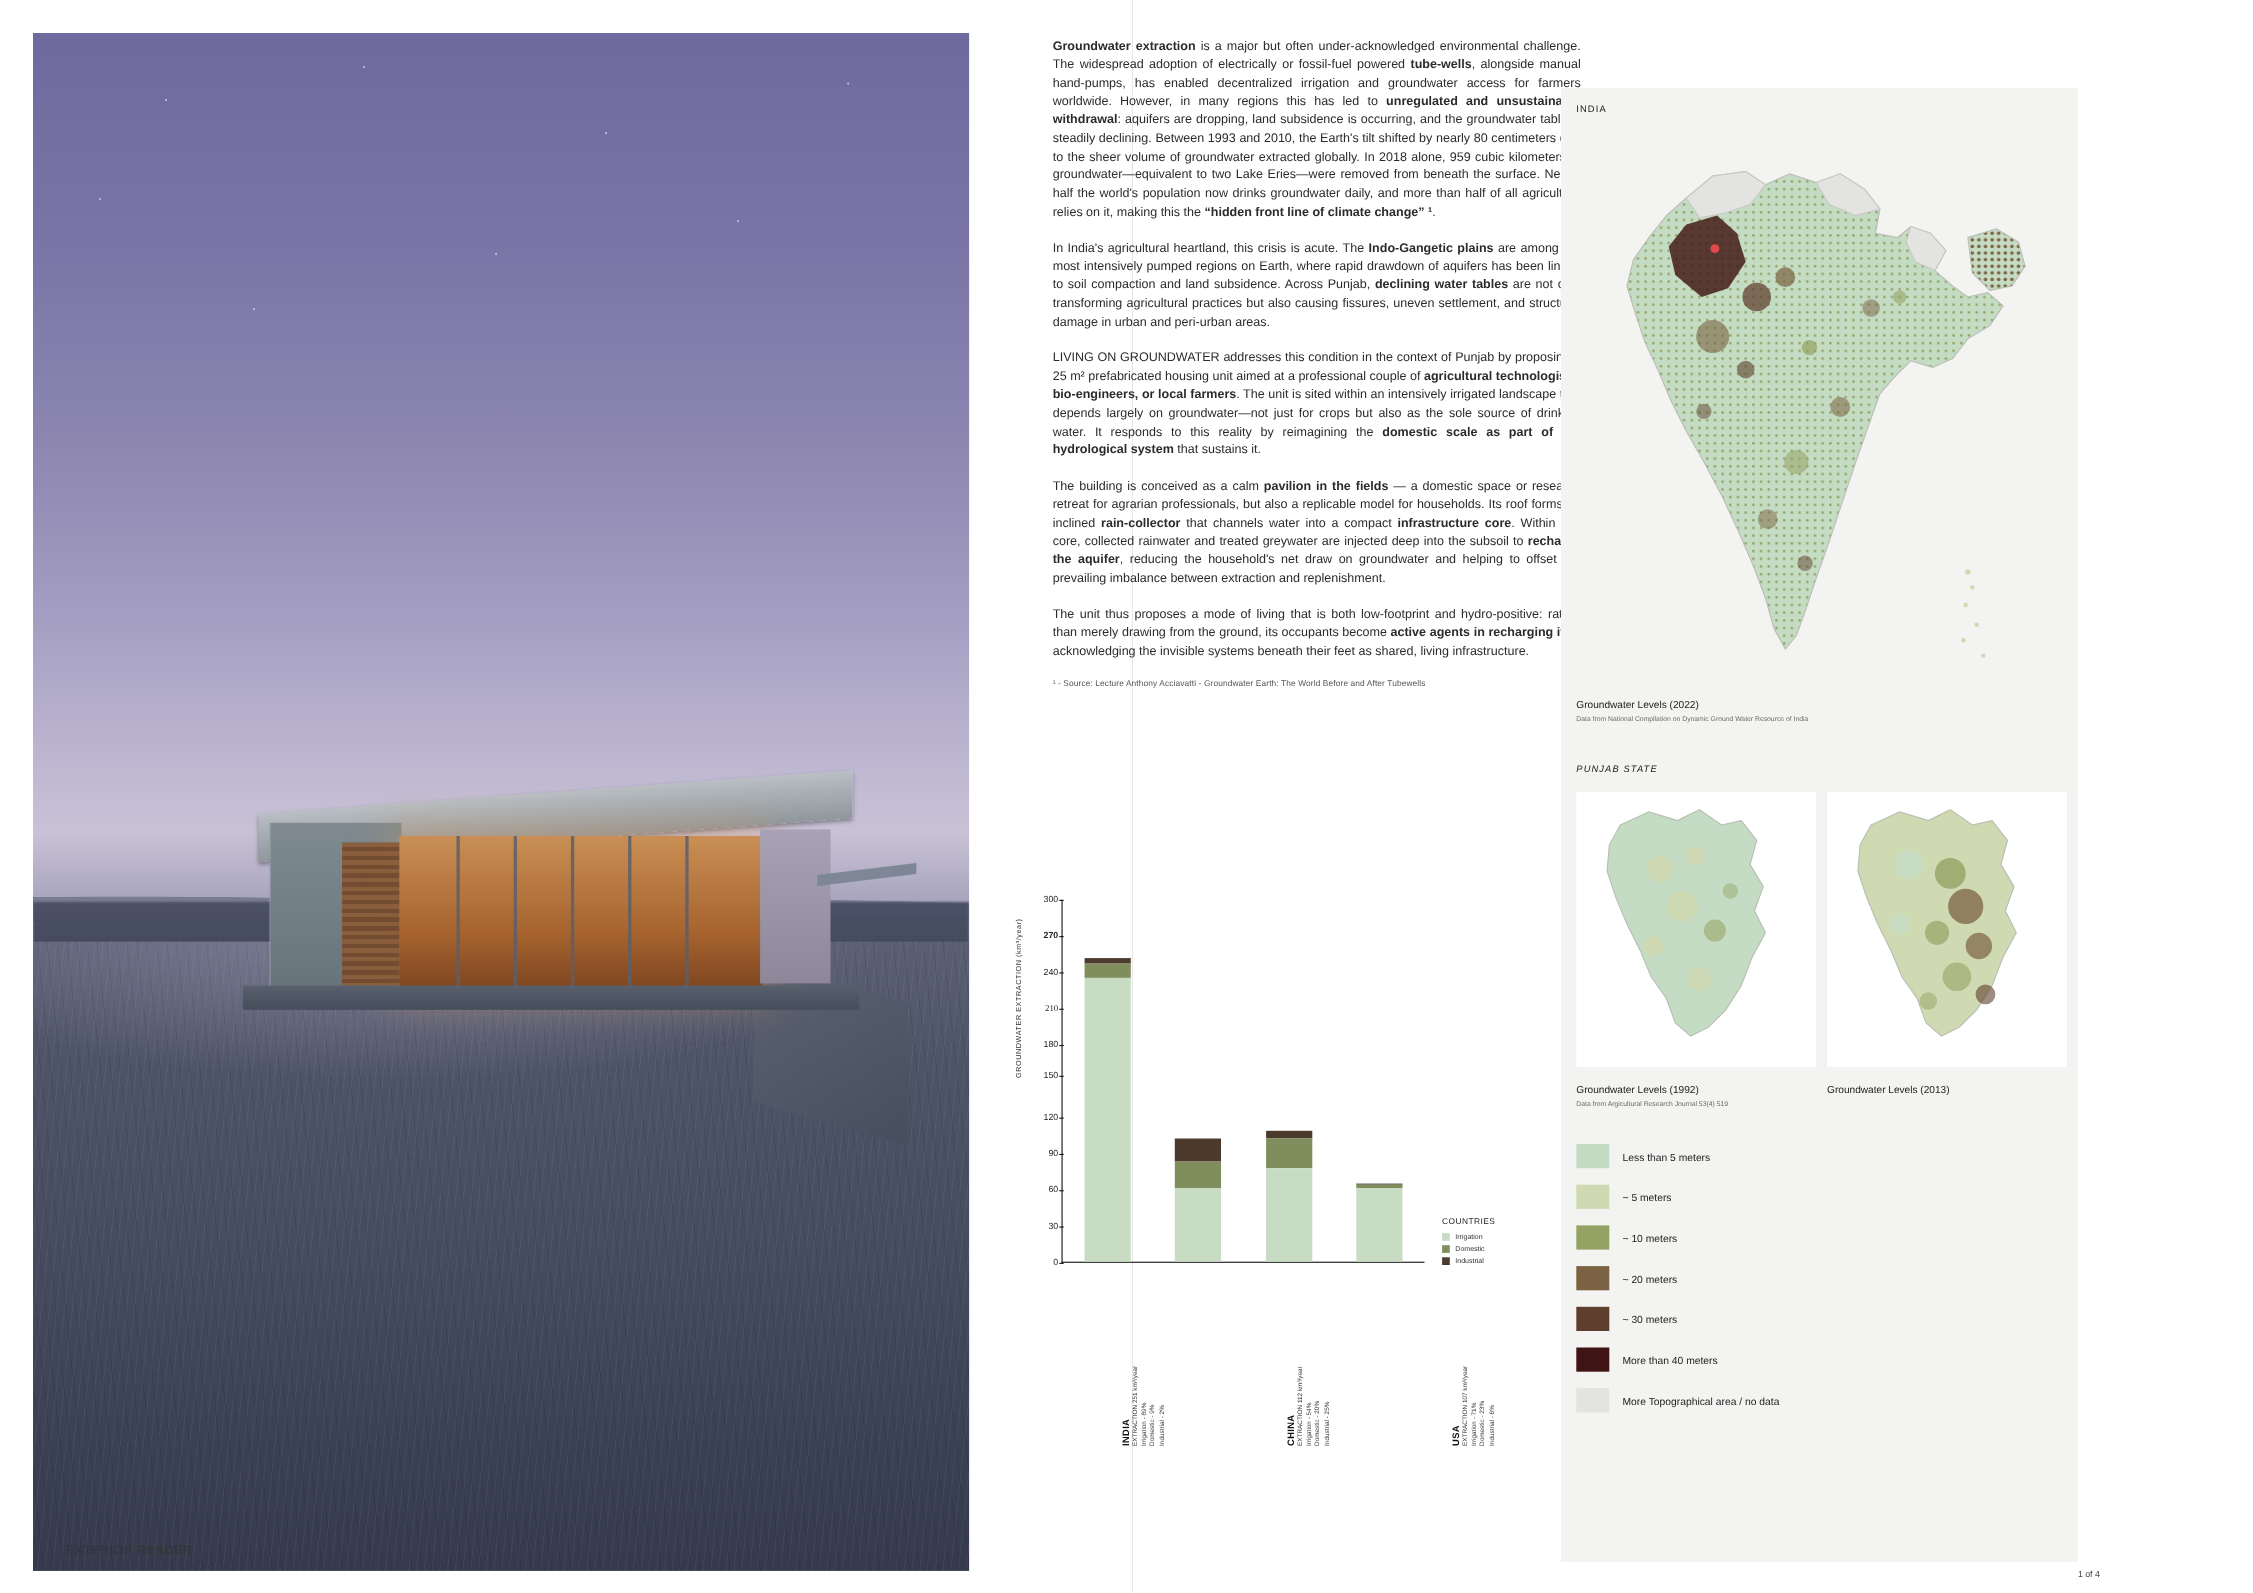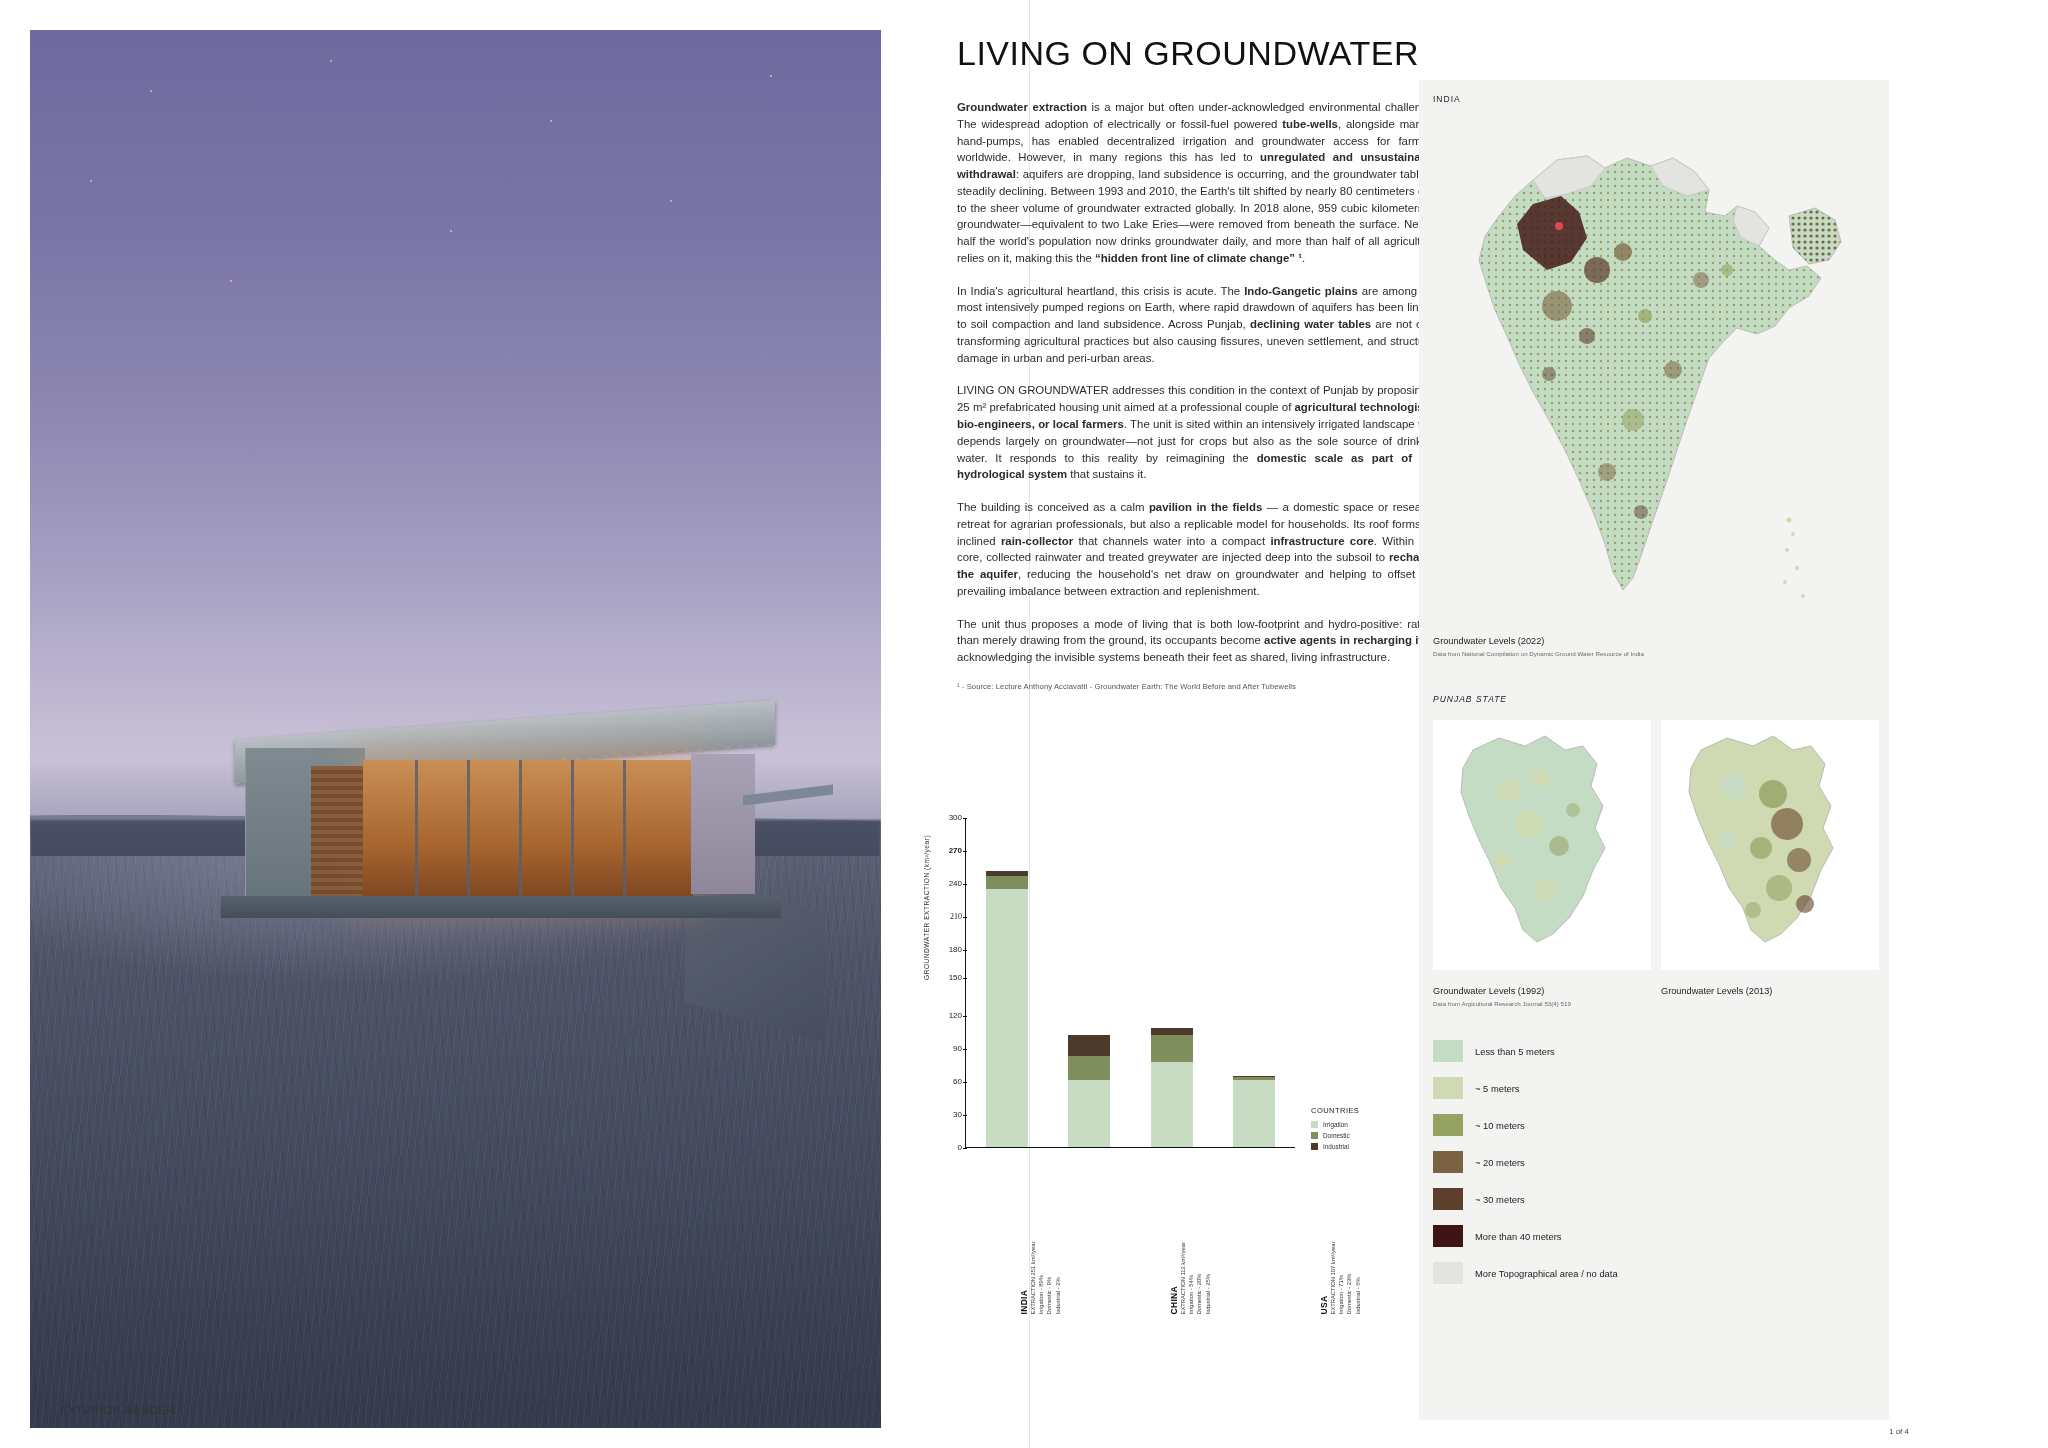--- a/index.html
+++ b/index.html
@@ -239,21 +239,20 @@
         <div class="plinth"></div>
       </div>
 
       <div class="render-caption">EXTERIOR RENDER</div>
     </div>
   </div>
 
   <div class="divider-v"></div>
 
   <div class="mid-col">
-    <h1 class="title">LIVING ON GROUNDWATER</h1>
 
     <div class="body-copy" id="body-copy">
         <p><b>Groundwater extraction</b><span> is a major but often under-acknowledged environmental challenge. The widespread adoption of electrically or fossil-fuel powered </span><b>tube-wells</b><span>, alongside manual hand-pumps, has enabled decentralized irrigation and groundwater access for farmers worldwide. However, in many regions this has led to </span><b>unregulated and unsustainable withdrawal</b><span>: aquifers are dropping, land subsidence is occurring, and the groundwater table is steadily declining. Between 1993 and 2010, the Earth's tilt shifted by nearly 80 centimeters due to the sheer volume of groundwater extracted globally. In 2018 alone, 959 cubic kilometers of groundwater—equivalent to two Lake Eries—were removed from beneath the surface. Nearly half the world's population now drinks groundwater daily, and more than half of all agriculture relies on it, making this the </span><b>“hidden front line of climate change” ¹</b><span>.</span></p>
         <p><span>In India's agricultural heartland, this crisis is acute. The </span><b>Indo-Gangetic plains</b><span> are among the most intensively pumped regions on Earth, where rapid drawdown of aquifers has been linked to soil compaction and land subsidence. Across Punjab, </span><b>declining water tables</b><span> are not only transforming agricultural practices but also causing fissures, uneven settlement, and structural damage in urban and peri-urban areas.</span></p>
         <p><span>LIVING ON GROUNDWATER addresses this condition in the context of Punjab by proposing a 25 m² prefabricated housing unit aimed at a professional couple of </span><b>agricultural technologists, bio-engineers, or local farmers</b><span>. The unit is sited within an intensively irrigated landscape that depends largely on groundwater—not just for crops but also as the sole source of drinking water. It responds to this reality by reimagining the </span><b>domestic scale as part of the hydrological system</b><span> that sustains it.</span></p>
         <p><span>The building is conceived as a calm </span><b>pavilion in the fields</b><span> — a domestic space or research retreat for agrarian professionals, but also a replicable model for households. Its roof forms an inclined </span><b>rain-collector</b><span> that channels water into a compact </span><b>infrastructure core</b><span>. Within this core, collected rainwater and treated greywater are injected deep into the subsoil to </span><b>recharge the aquifer</b><span>, reducing the household's net draw on groundwater and helping to offset the prevailing imbalance between extraction and replenishment.</span></p>
         <p><span>The unit thus proposes a mode of living that is both low-footprint and hydro-positive: rather than merely drawing from the ground, its occupants become </span><b>active agents in recharging it</b><span> — acknowledging the invisible systems beneath their feet as shared, living infrastructure.</span></p>
       </div>
     <div class="footnote">¹ - Source: Lecture Anthony Acciavatti - Groundwater Earth: The World Before and After Tubewells</div>
 

